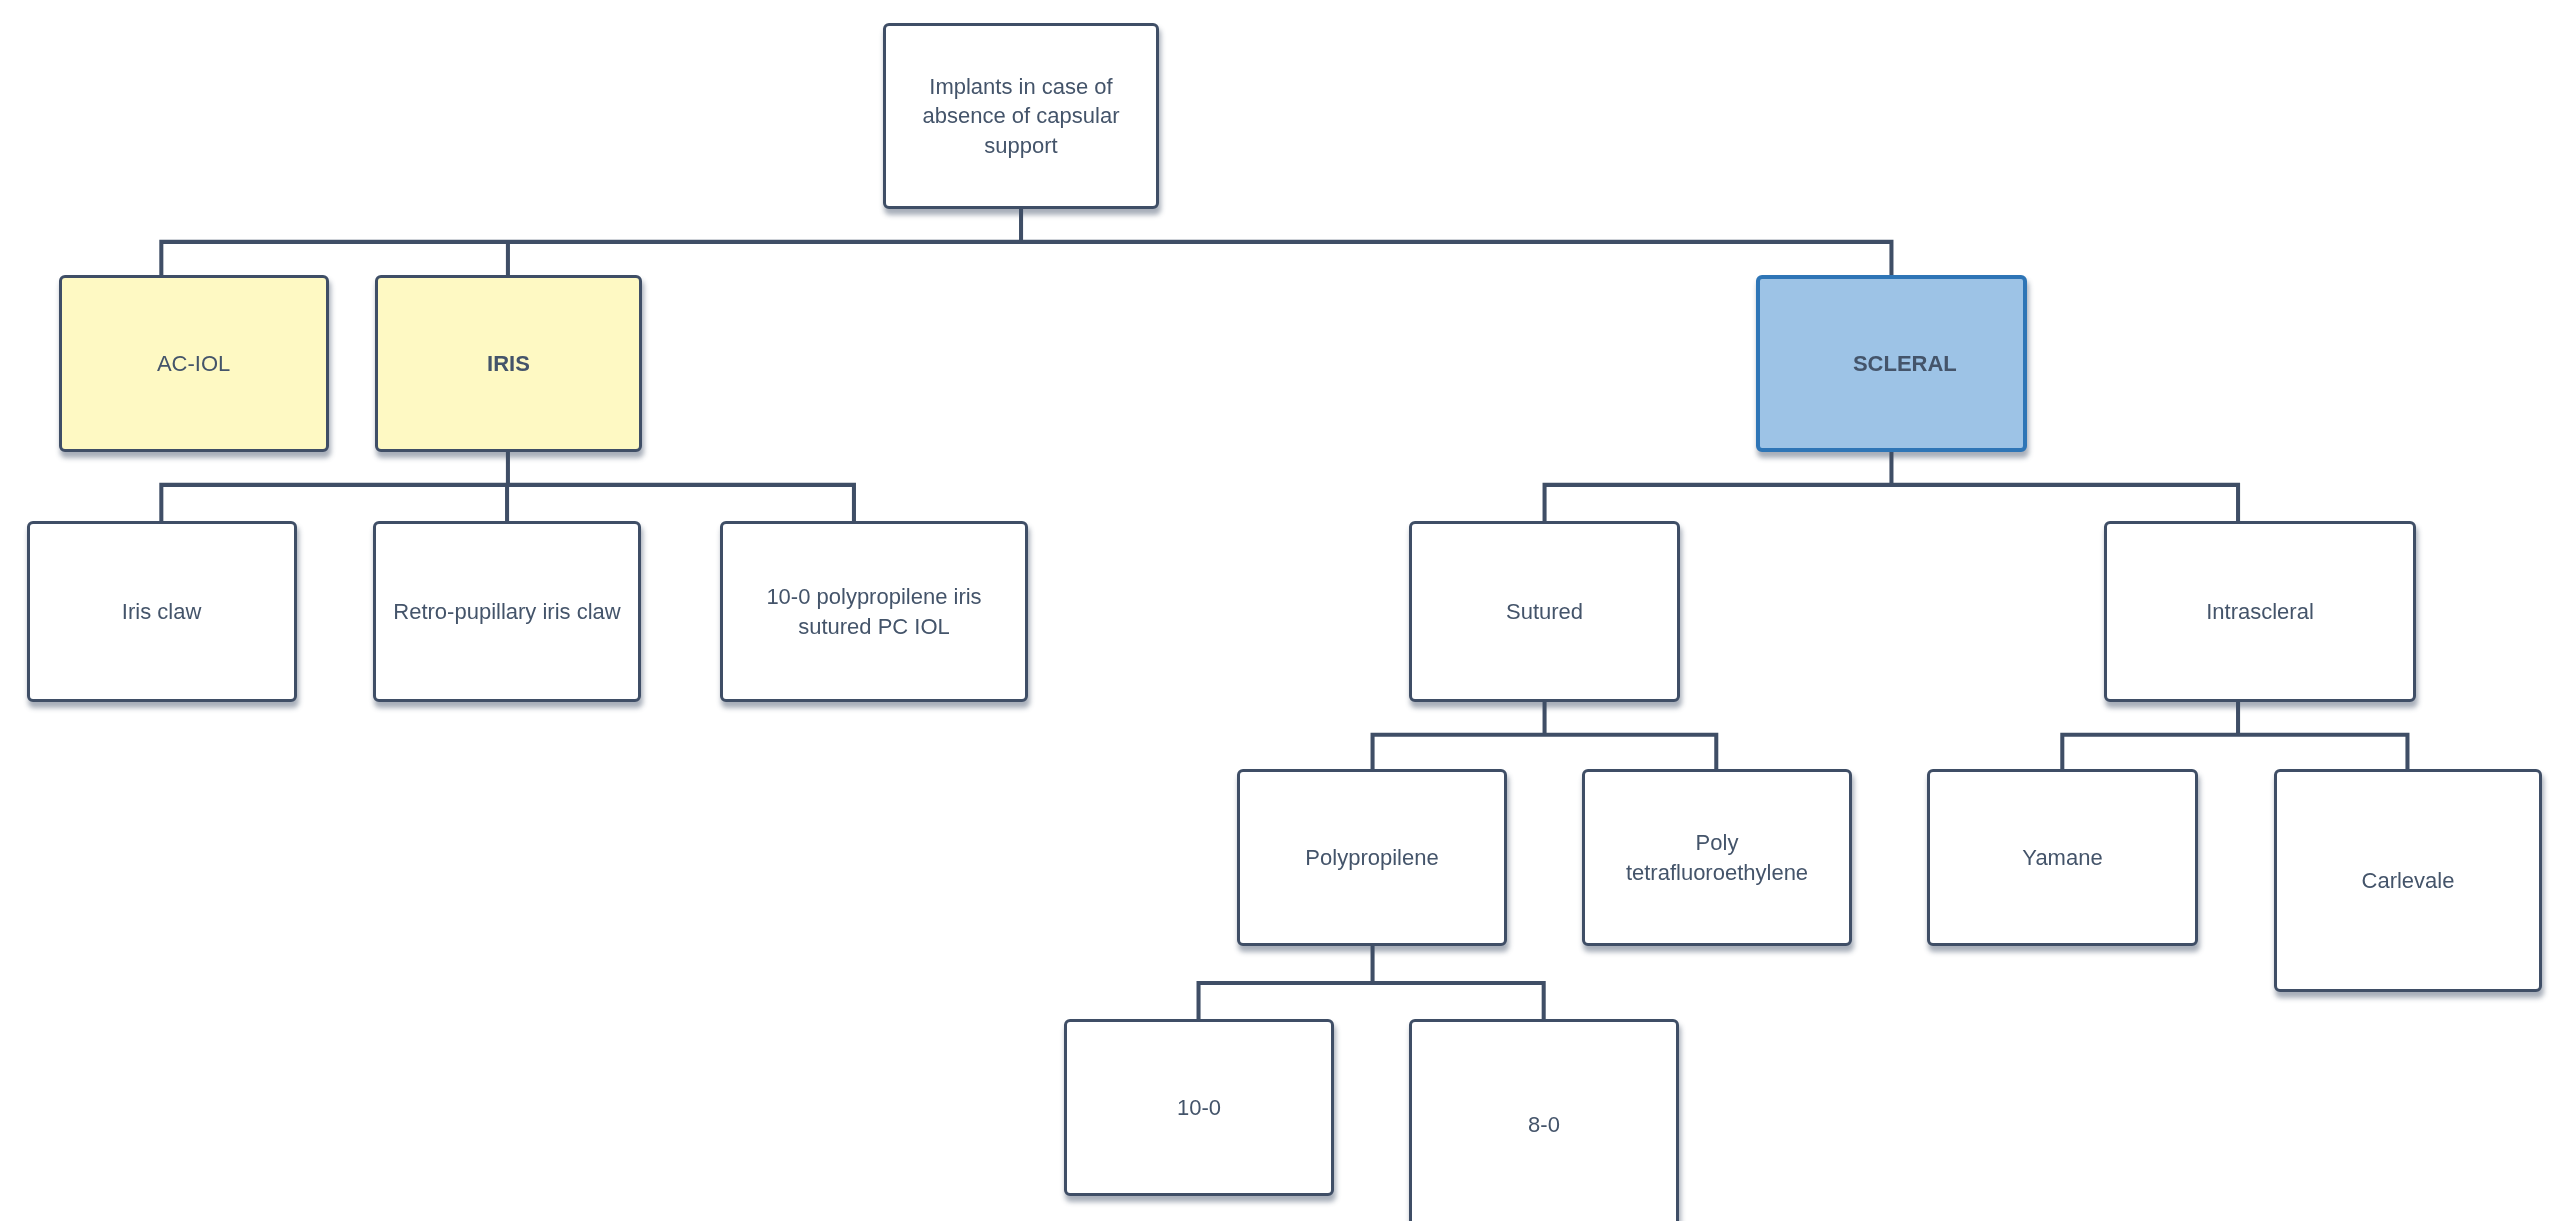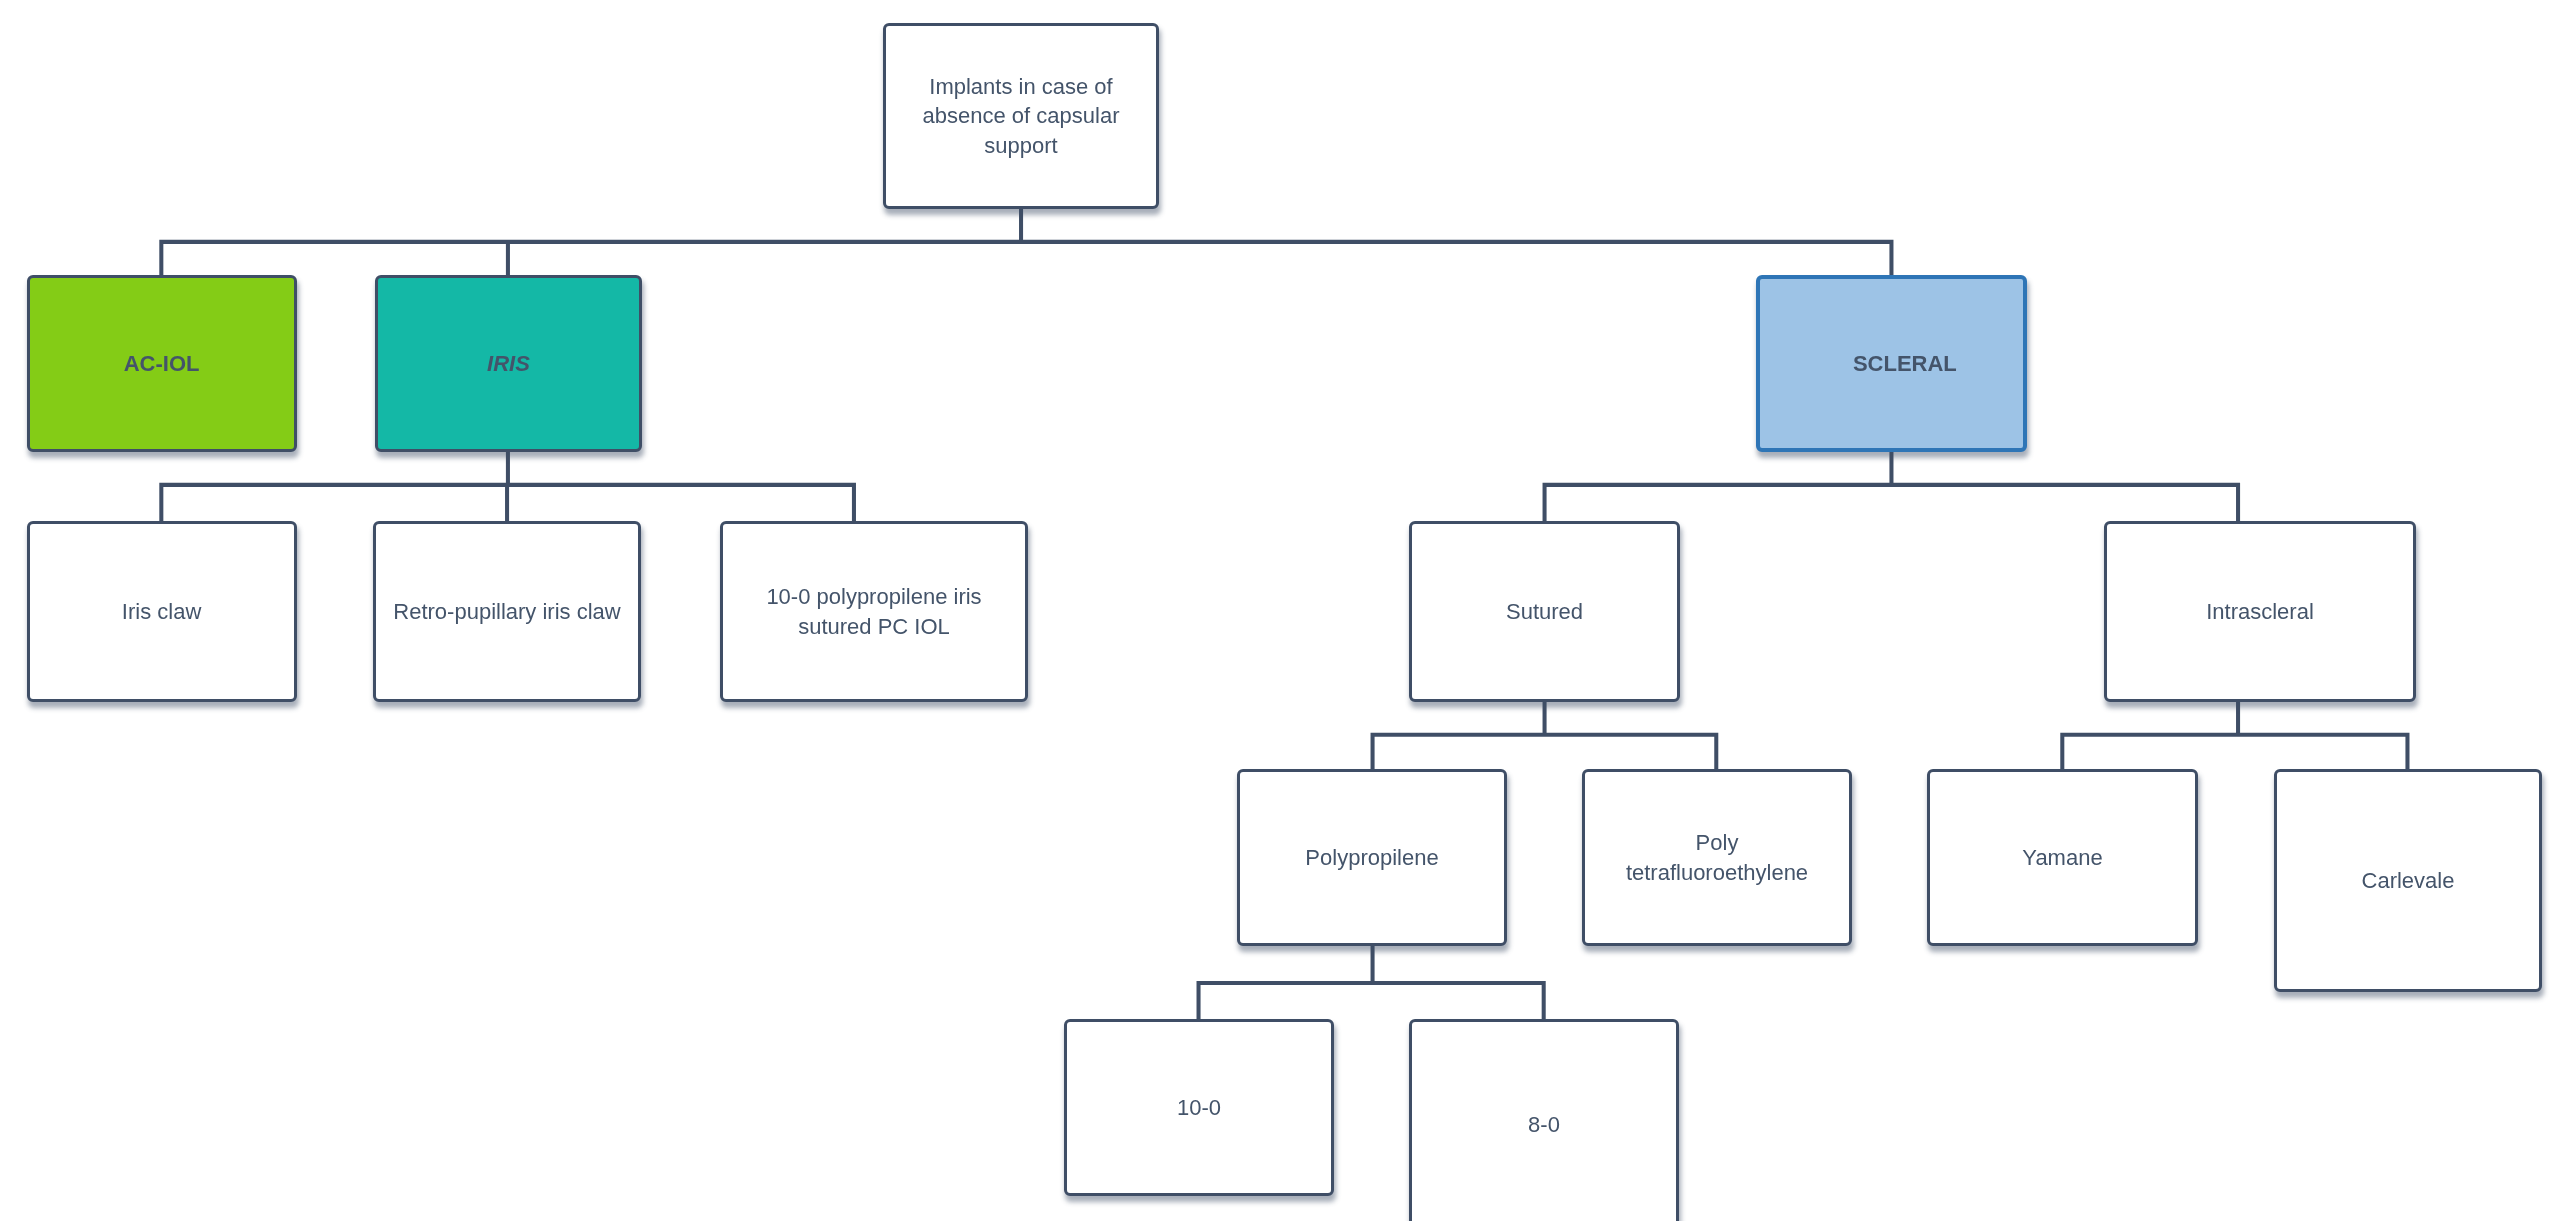--- a/index.html
+++ b/index.html
@@ -35,27 +35,27 @@
     color: #44546A;
     font-size: 22px;
     line-height: 1.32;
     padding: 0 17.3px;
     box-shadow: 1.2px 5.2px 5.8px rgba(62, 78, 102, 0.45);
   }
   .node .lbl {
     display: block;
   }
   .node.green {
-    background: #84cc16;
-    font-weight: bold;
+    background: #fef9c3;
+    font-weight: normal;
+    margin-left: 32px;
   }
   .node.orange {
-    background: #14b8a6;
+    background: #fef9c3;
     font-weight: bold;
-    font-style: italic;
   }
   .node.blue {
     background: #9DC3E6;
     border-color: #2E75B6;
     border-width: 4.6px;
     font-weight: bold;
     padding-left: 44px;
   }
 </style>
 </head>

